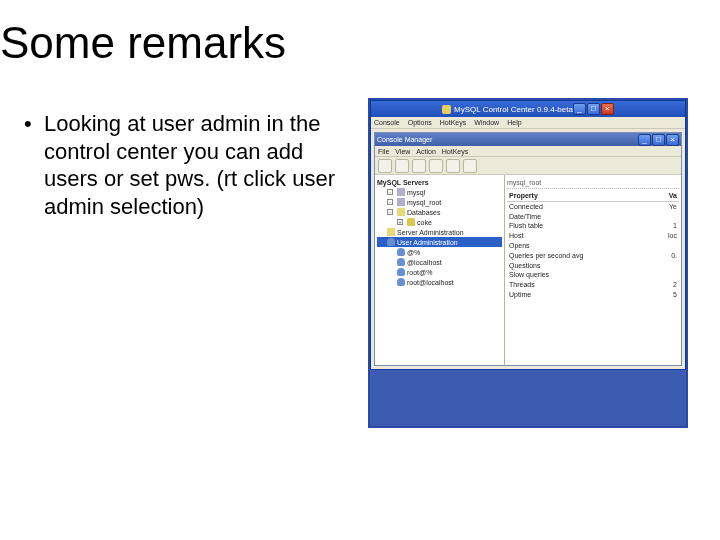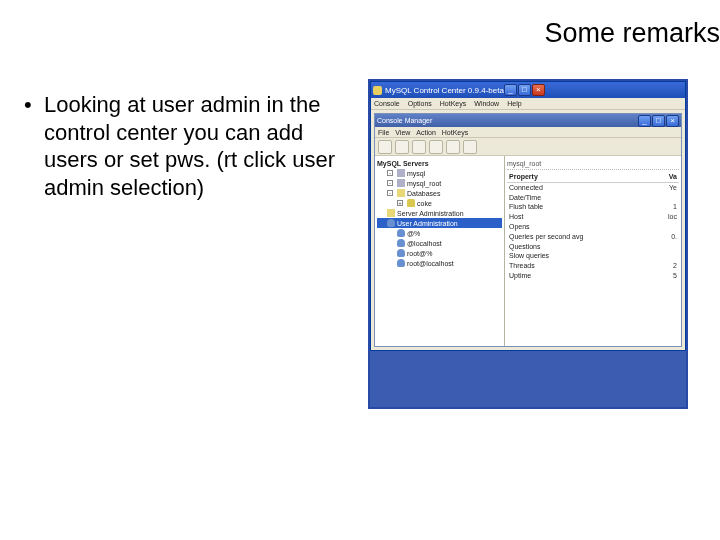--- a/index.html
+++ b/index.html
@@ -5,22 +5,22 @@
   * { box-sizing: border-box; margin: 0; padding: 0; }
   body {
     width: 720px;
     height: 540px;
     background: #fff;
     font-family: Arial, Helvetica, sans-serif;
     position: relative;
     overflow: hidden;
   }
   .title {
-    text-align: right;
-    font-size: 27px;
+    text-align: left;
+    font-size: 44px;
     font-weight: 400;
     padding-top: 18px;
     padding-bottom: 10px;
   }
   .content {
     display: flex;
     padding: 20px 20px 0 20px;
   }
   .bullets {
     width: 340px;
@@ -55,21 +55,21 @@
     top: 0; left: 0;
     width: 100%;
     background: #ece9d8;
     border: 1px solid #003c9c;
   }
   .titlebar {
     height: 16px;
     background: linear-gradient(#3a6ad8, #1e4fb8);
     display: flex;
     align-items: center;
-    justify-content: flex-start;
+    justify-content: center;
     padding: 0 2px;
     font-size: 8px;
     color: #fff;
   }
   .titlebar .t-left { display: flex; align-items: center; gap: 3px; }
   .titlebar .t-icon {
     width: 9px; height: 9px;
     background: #e7d060;
     border-radius: 2px;
   }

